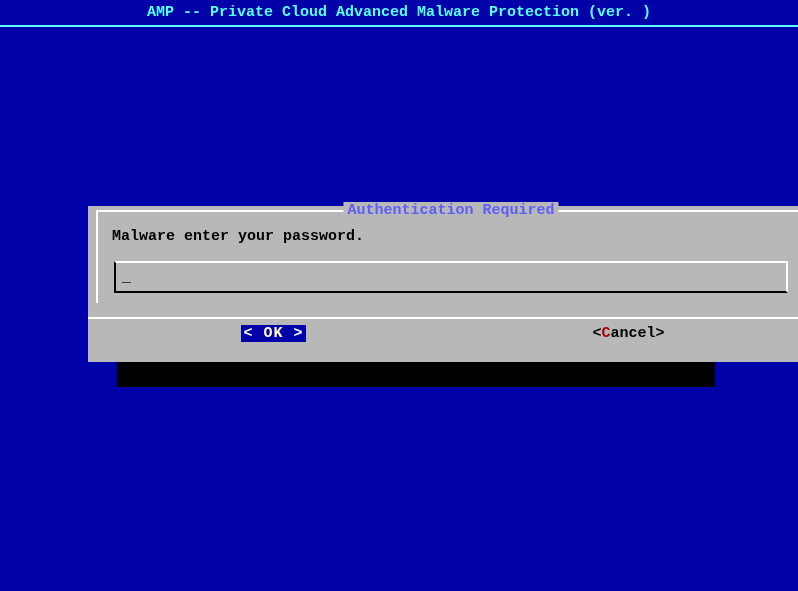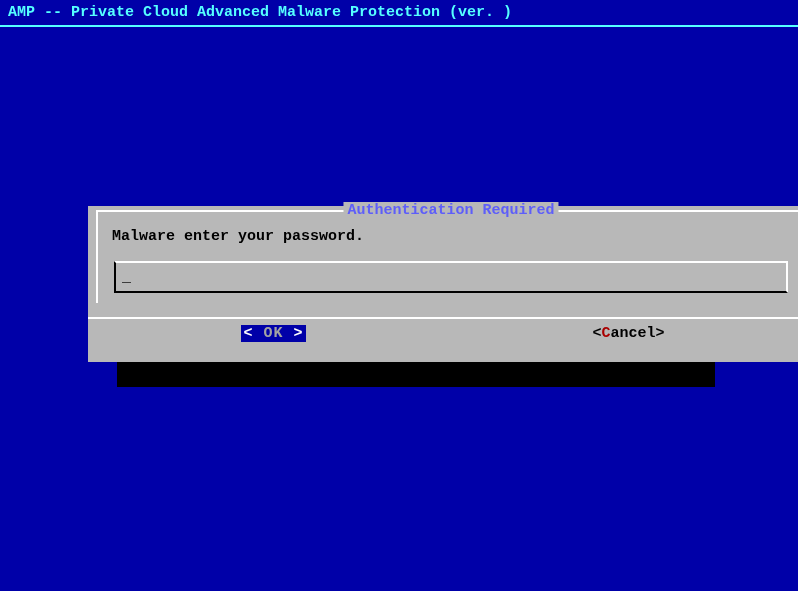--- a/index.html
+++ b/index.html
@@ -10,20 +10,21 @@
     font-family: "Courier New", monospace;
     font-size: 15px;
     font-weight: bold;
     overflow: hidden;
     position: relative;
   }
   .title-bar {
     color: #55ffff;
     padding: 4px 8px 2px 8px;
     white-space: pre;
+    text-align: center;
   }
   .title-rule {
     border: none;
     border-top: 2px solid #55ffff;
     margin: 2px 0 0 0;
   }
   .shadow {
     position: absolute;
     left: 117px;
     top: 231px;
@@ -86,21 +87,21 @@
   .btn-slot { flex: 1; text-align: center; }
   .ok-btn {
     display: inline-block;
     background: #0000a8;
     color: #fff;
     padding: 0 2px;
     white-space: pre;
     letter-spacing: 1px;
   }
   .ang { color: #fff; }
-  .ok-label { color: #a3a3a3; text-align: right; }
+  .ok-label { color: #fef9c3; text-align: right; }
   .cancel-btn {
     display: inline-block;
     color: #000;
     white-space: pre;
   }
   .cancel-hot { color: #aa0000; }
   .ang-dark { color: #000; }
 </style>
 </head>
 <body>

